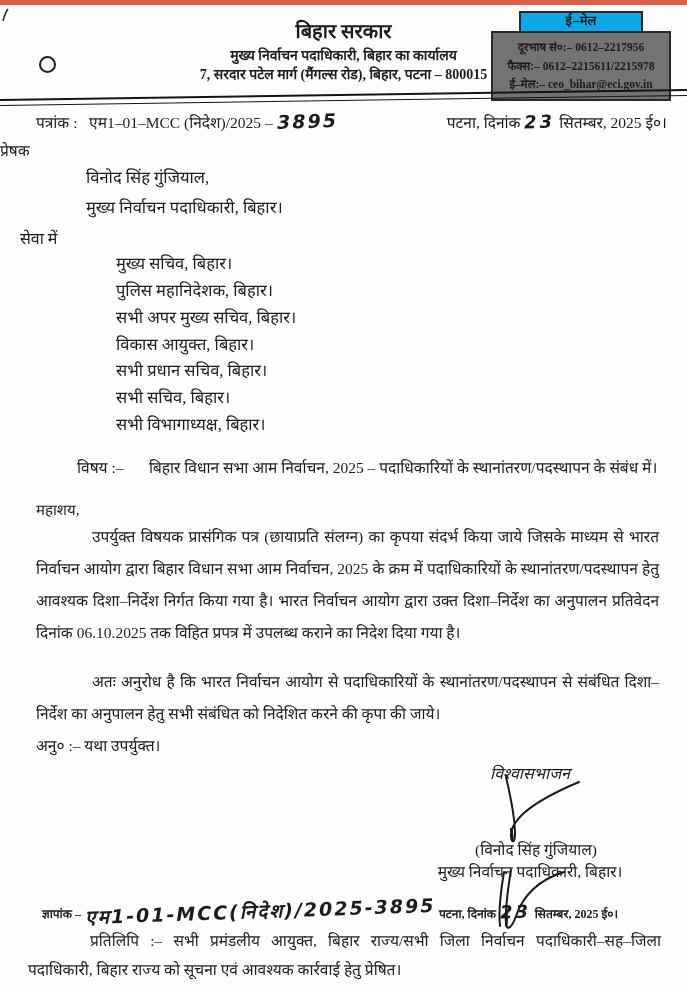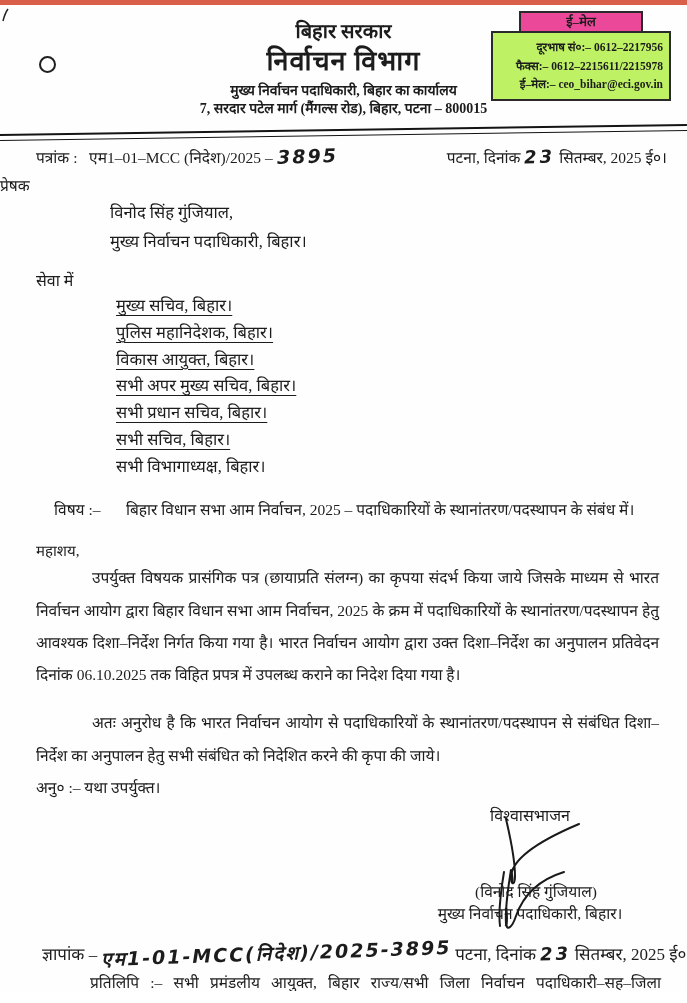--- a/index.html
+++ b/index.html
@@ -16,84 +16,83 @@
   .hole{position:absolute;left:39px;top:56px;width:13px;height:13px;border:2.5px solid #1f1f1f;border-radius:50%;}
 
   .header{position:relative;padding-top:14px;text-align:center;line-height:1.25;}
   .h-gov{font-size:20px;font-weight:bold;}
   .h-dept{font-size:27px;font-weight:bold;letter-spacing:1px;margin-top:1px;}
   .h-office{font-size:14px;font-weight:bold;margin-top:3px;}
   .h-addr{font-size:14px;font-weight:bold;margin-top:1px;}
 
   .contact{position:absolute;top:6px;right:16px;width:180px;font-weight:bold;}
   .contact-title{width:112px;margin:0 auto;border:2px solid #2a2a2a;text-align:center;
-    font-size:13px;padding:1px 4px;background:#ec4899;position:relative;z-index:2;}
+    font-size:13px;padding:1px 4px;background:#0ea5e9;position:relative;z-index:2;font-family:Liberation Mono, monospace;}
   .contact-main{border:2px solid #2a2a2a;margin-top:-2px;padding:5px 6px 6px;font-size:11.5px;
-    line-height:1.6;background:#bef264;text-align:right;}
+    line-height:1.6;background:#737373;text-align:center;}
 
   .rule{margin-top:11px;height:4px;border-top:2.5px solid #141414;border-bottom:1.8px solid #141414;
     transform:rotate(-0.85deg);}
 
   .row-letterno{display:flex;justify-content:space-between;align-items:baseline;
     padding:9px 20px 0 36px;font-size:15.5px;}
   .hw{font-family:"DejaVu Sans", sans-serif;font-style:italic;font-weight:bold;
     display:inline-block;transform:rotate(-2deg);}
   .hw-big{font-size:19px;letter-spacing:2px;}
   .hw-date{font-size:18px;letter-spacing:3px;}
 
   .sender-label{font-size:15.5px;margin-top:6px;}
-  .sender-block{padding-left:110px;font-size:16.5px;line-height:1.8;margin-top:2px;}
+  .sender-block{padding-left:86px;font-size:16.5px;line-height:1.8;margin-top:2px;}
 
-  .seva-label{padding-left:36px;font-size:16px;margin-top:12px;}
+  .seva-label{padding-left:20px;font-size:16px;margin-top:5px;}
   .recips{padding-left:116px;font-size:16.5px;margin-top:4px;}
   .recips .r{margin-bottom:4.5px;line-height:1.35;}
-  .recips .r:nth-child(-n+6) .r-text{text-decoration:underline;text-underline-offset:4px;
+  .recips .r:nth-child(-n+6) .r-text{text-underline-offset:4px;
     text-decoration-thickness:1.4px;}
 
-  .labelled-row{display:flex;padding:0 26px 0 54px;font-size:15.5px;line-height:1.9;}
+  .labelled-row{display:flex;padding:0 26px 0 54px;font-size:15.5px;line-height:1.9;margin-left:23px;}
   .subject-row{margin-top:17px;}
   .ref-row{margin-top:15px;}
   .row-label{flex:none;width:64px;}
   .row-text{flex:1;padding-left:8px;text-align:justify;}
 
   .salutation{padding-left:36px;font-size:15px;margin-top:16px;}
   .para{padding:0 28px 0 36px;font-size:15.5px;line-height:2.08;text-align:justify;text-indent:56px;}
   .para1{margin-top:2px;}
   .para2{margin-top:16px;}
   .enclosure{padding-left:36px;font-size:15.5px;margin-top:4px;}
 
   .sign-col{margin-left:408px;width:244px;text-align:center;font-size:15.5px;position:relative;height:122px;margin-top:6px;}
-  .closing{font-size:16px;}
+  .closing{font-size:16px;font-style:italic;}
   .sig-svg{position:absolute;left:58px;top:14px;}
   .sig-name{position:absolute;left:12px;right:0;top:76px;}
   .sig-title{position:absolute;left:0;right:0;top:98px;}
 
   .memo-row{padding-left:42px;font-size:15px;margin-top:14px;white-space:nowrap;}
-  .memo-row .printed{font-size:17px;}
+  .memo-row .printed{font-size:12px;font-weight:bold;}
   .copy-para{padding:0 26px 0 28px;font-size:15.5px;line-height:1.85;text-align:justify;
     text-indent:62px;margin-top:3px;}
 
   .sig2-svg{position:absolute;left:478px;top:868px;}
 </style>
 </head>
 <body>
 
 <div class="page">
 
   <div class="top-bar" style="background: rgb(217, 95, 75);"></div>
 
   <svg class="corner-mark" width="8" height="14" viewBox="0 0 8 14">
     <path d="M6,1 C3,5 2,9 1,13" stroke="#222" stroke-width="1.5" fill="none"></path>
   </svg>
 
   <div class="hole"></div>
 
   <div class="header">
     <div class="h-gov">बिहार सरकार</div>
-    <div class="h-dept">निर्वाचन विभाग</div>
     <div class="h-office">मुख्य निर्वाचन पदाधिकारी, बिहार का कार्यालय</div>
     <div class="h-addr">7, सरदार पटेल मार्ग (मैंगल्स रोड), बिहार, पटना – 800015</div>
 
     <div class="contact">
       <div class="contact-title">ई–मेल</div>
       <div class="contact-main">
         <div>दूरभाष सं०:– 0612–2217956</div>
         <div>फैक्स:– 0612–2215611/2215978</div>
         <div>ई–मेल:– ceo_bihar@eci.gov.in</div>
       </div>
@@ -118,22 +117,22 @@
   <div class="sender-label">प्रेषक</div>
   <div class="sender-block">
     <div>विनोद सिंह गुंजियाल,</div>
     <div>मुख्य निर्वाचन पदाधिकारी, बिहार।</div>
   </div>
 
   <div class="seva-label">सेवा में</div>
   <div class="recips">
     <div class="r"><span class="r-text">मुख्य सचिव, बिहार।</span></div>
     <div class="r"><span class="r-text">पुलिस महानिदेशक, बिहार।</span></div>
+    <div class="r"><span class="r-text">सभी अपर मुख्य सचिव, बिहार।</span></div>
     <div class="r"><span class="r-text">विकास आयुक्त, बिहार।</span></div>
-    <div class="r"><span class="r-text">सभी अपर मुख्य सचिव, बिहार।</span></div>
     <div class="r"><span class="r-text">सभी प्रधान सचिव, बिहार।</span></div>
     <div class="r"><span class="r-text">सभी सचिव, बिहार।</span></div>
     <div class="r"><span class="r-text">सभी विभागाध्यक्ष, बिहार।</span></div>
   </div>
 
   <div class="labelled-row subject-row">
     <div class="row-label">विषय :–</div>
     <div class="row-text">बिहार विधान सभा आम निर्वाचन, 2025 – पदाधिकारियों के स्थानांतरण/पदस्थापन के संबंध में।</div>
   </div>
 

